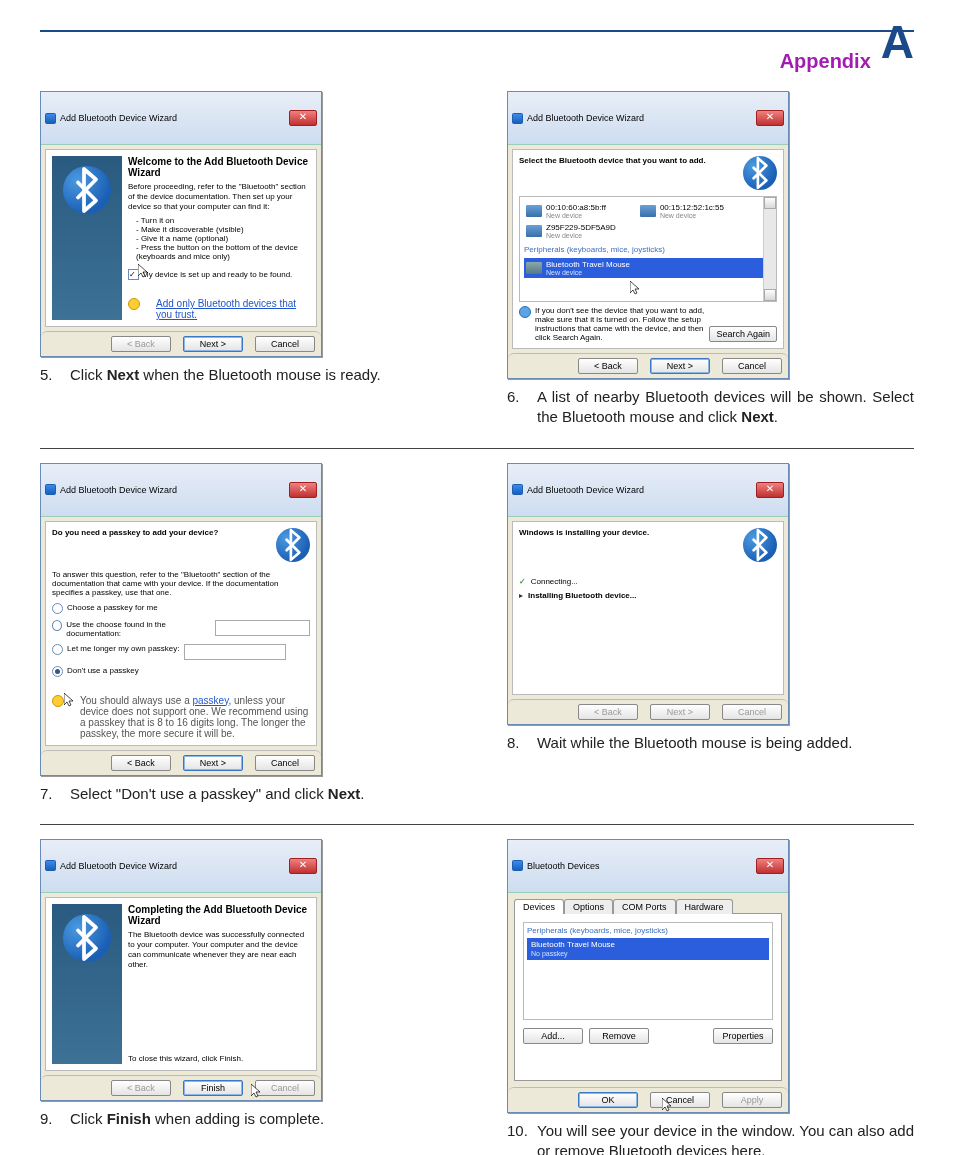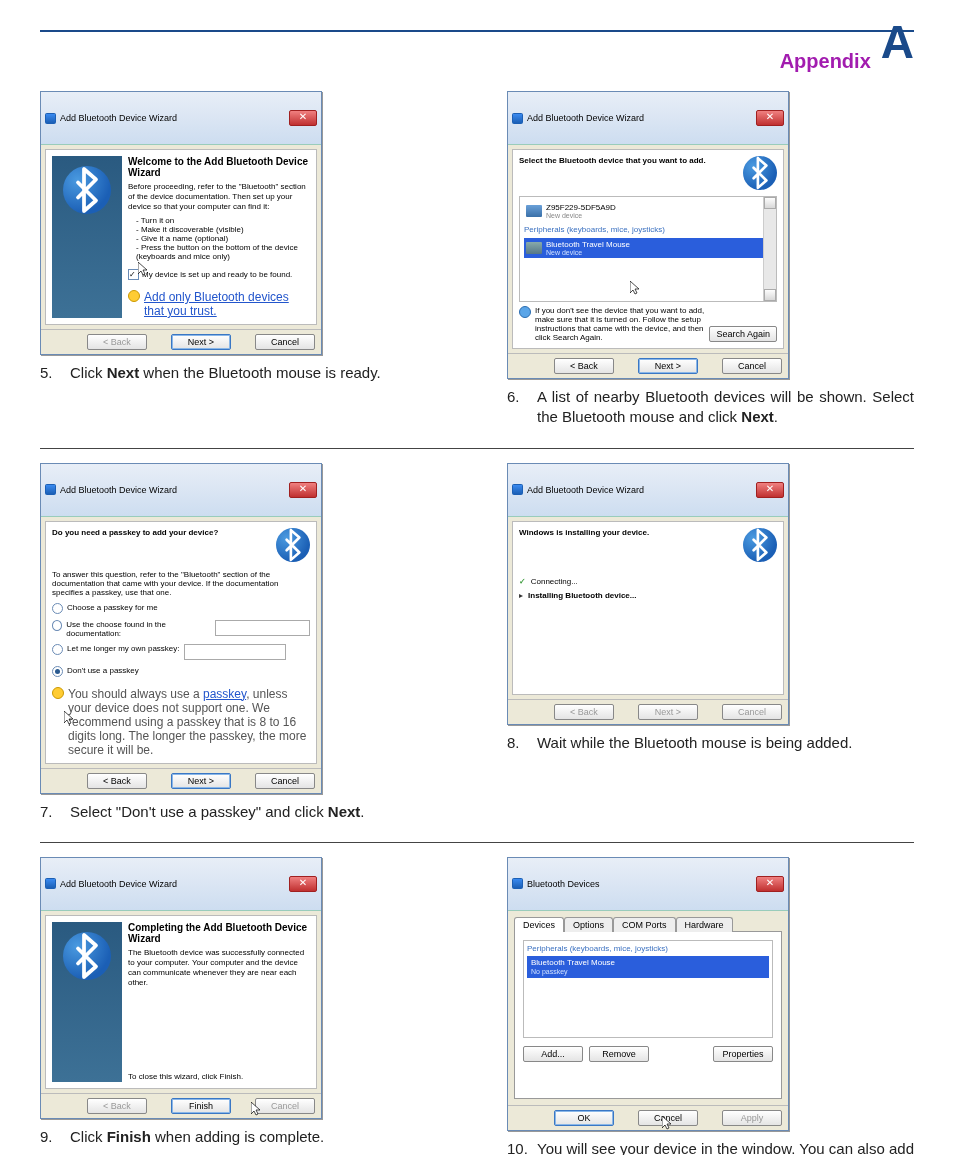--- a/index.html
+++ b/index.html
@@ -124,27 +124,27 @@
     width:34px;height:34px;border-radius:50%;background:radial-gradient(circle at 30% 30%,#4a9ae0,#1b5fb5 70%);
     position:relative;float:right;margin-left:6px;
   }
   .bt-logo svg,.bt-logo-sm svg{position:absolute;inset:0;margin:auto;}
   .dlg-heading{font-weight:bold;font-size:10px;margin-bottom:4px;}
   .dlg-text{font-size:8px;line-height:1.25;}
   ul.tiny{margin:4px 0 4px 8px;padding:0;list-style:none;font-size:8px;}
   ul.tiny li::before{content:"- ";}
   .chk{display:flex;align-items:center;gap:3px;font-size:8px;margin-top:8px;}
   .chkbox{width:9px;height:9px;border:1px solid #6a8bb5;background:#fff;}
-  .warn{display:flex;gap:4px;font-size:12px;color:#555;margin-top:10px;}
+  .warn{display:flex;gap:16px;font-size:10px;color:#555;margin-top:18px;}
   .warn-ic{width:10px;height:10px;border-radius:50%;background:#ffcc33;border:1px solid #cc9900;flex-shrink:0;}
   .info-ic{width:10px;height:10px;border-radius:50%;background:#5aa5e8;border:1px solid #2a6cb0;flex-shrink:0;}
   a.lnk{color:#2255cc;text-decoration:underline;}
 
   .btnbar{
-    display:flex;justify-content:flex-end;gap:24px;padding:4px 6px;border-top:1px solid #bbb;background:#ece9d8;
+    display:flex;justify-content:flex-end;gap:12px;padding:4px 6px;border-top:1px solid #bbb;background:#ece9d8;border-radius:6px;
   }
   .wbtn{
     min-width:46px;padding:2px 6px;font-size:9px;background:linear-gradient(#fff,#e4e4e4);
     border:1px solid #888;border-radius:2px;text-align:center;color:#000;
   }
   .wbtn.disabled{color:#999;}
   .wbtn.default{border:1px solid #3a77c4;box-shadow:inset 0 0 0 1px #8ab7e8;}
 
   .sel-body{font-size:8px;}
   .sel-body .instr{margin-bottom:6px;}
@@ -277,20 +277,30 @@
         </div>
         <div class="body sel-body">
           <div class="bt-logo-sm">
             <svg width="34" height="34" viewBox="0 0 24 32">
                 <use href="#bt-rune"></use>
               </svg>
           </div>
           <div class="instr" style="font-weight:bold;">Select the Bluetooth device that you want to add.</div>
           <div style="clear:both;height:6px;"></div>
           <div class="dev-list">
+            <div style="display:flex;gap:30px;">
+              <div class="dev-item">
+                <span class="dev-ic"></span>
+                <span><span>00:10:60:a8:5b:ff</span><span class="sub">New device</span></span>
+              </div>
+              <div class="dev-item">
+                <span class="dev-ic"></span>
+                <span><span>00:15:12:52:1c:55</span><span class="sub">New device</span></span>
+              </div>
+            </div>
             <div class="dev-item">
               <span class="dev-ic"></span>
               <span><span>Z95F229-5DF5A9D</span><span class="sub">New device</span></span>
             </div>
             <div class="dev-cat">Peripherals (keyboards, mice, joysticks)</div>
             <div class="dev-item sel">
               <span class="dev-ic" style="background:linear-gradient(#8aa,#578);"></span>
               <span><span>Bluetooth Travel Mouse</span><span class="sub">New device</span></span>
             </div>
             <div class="cursor" style="left:110px;bottom:6px;">

